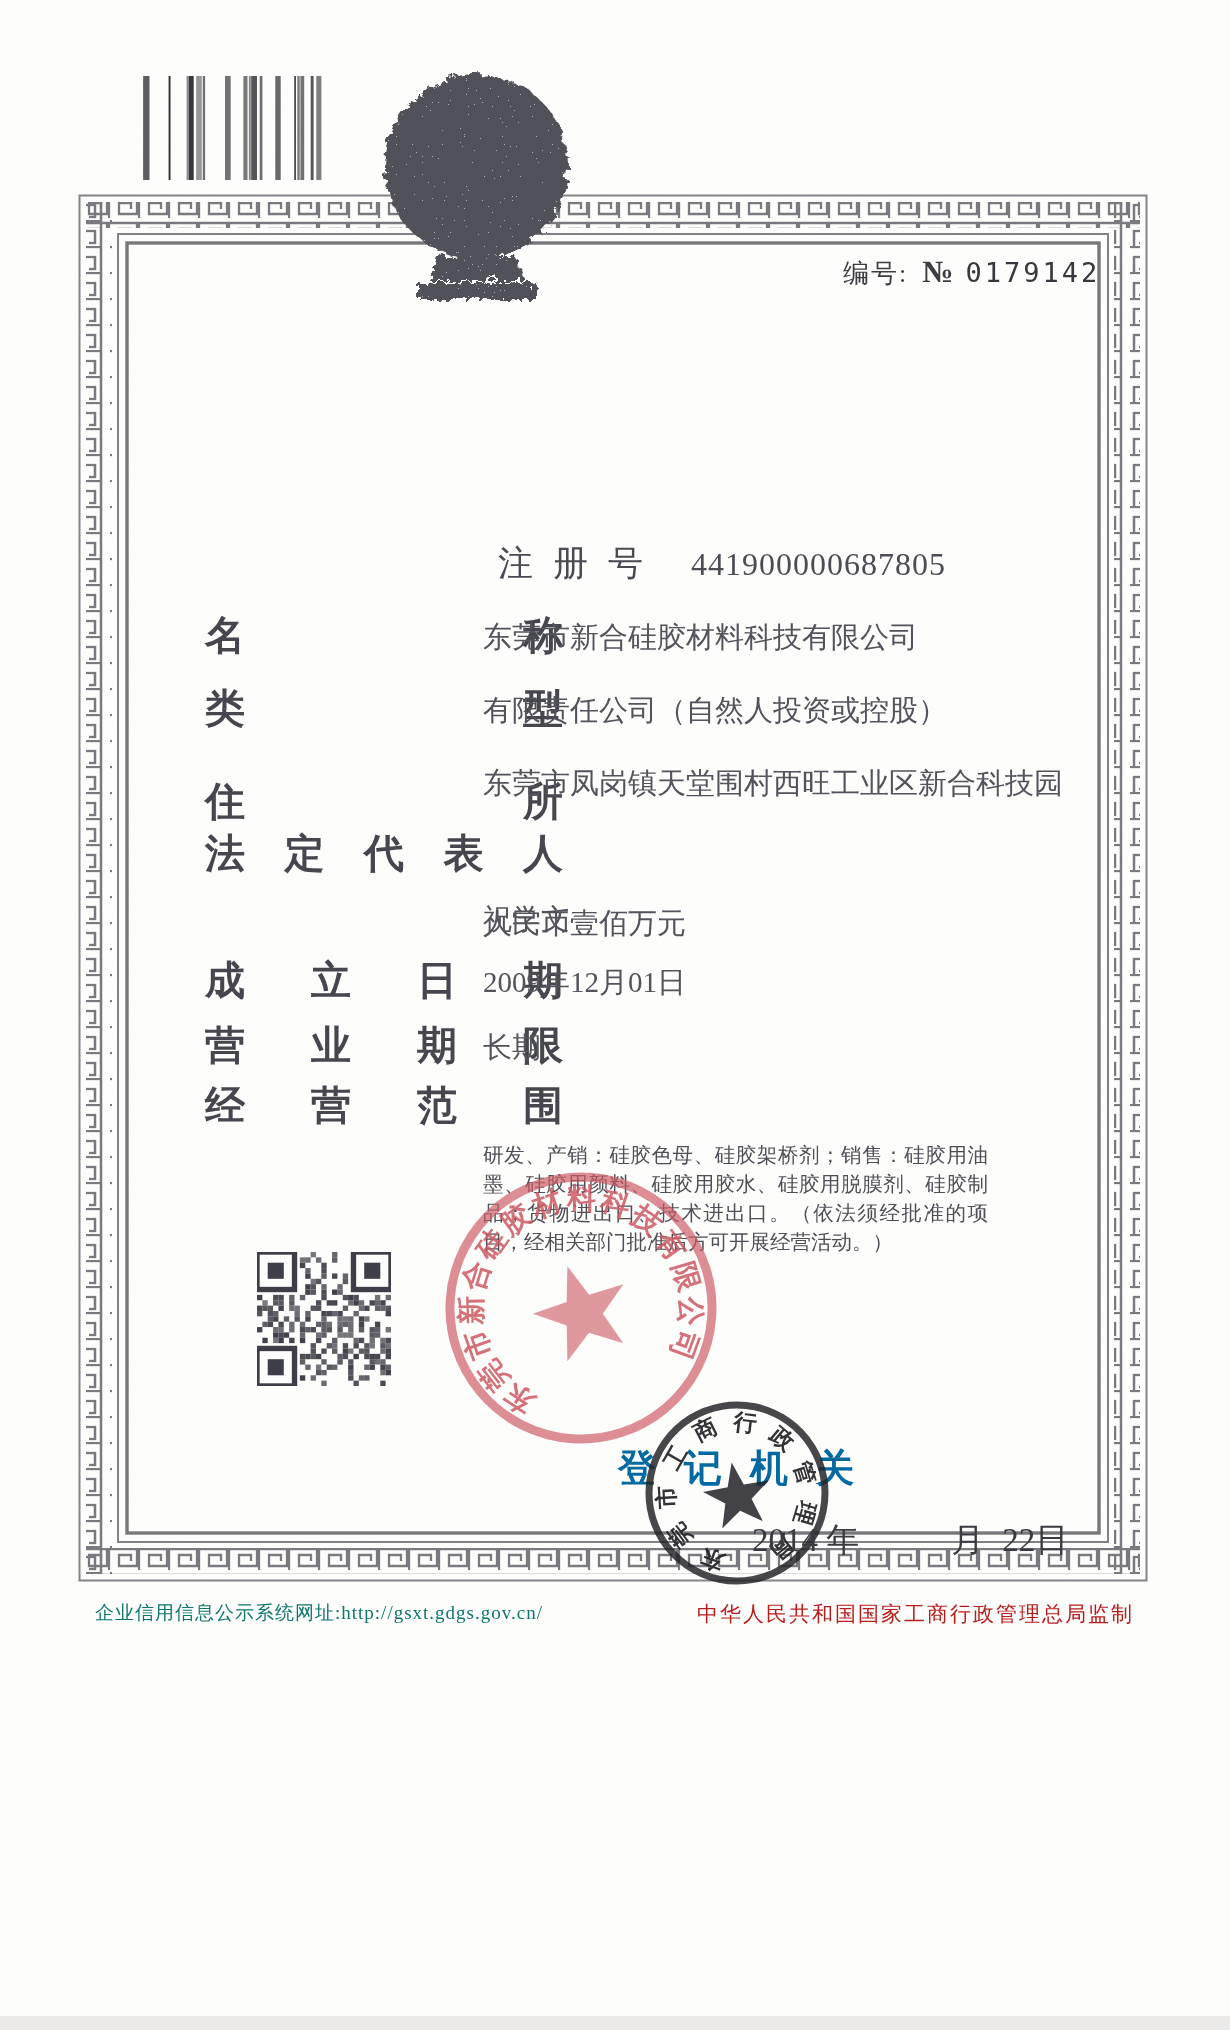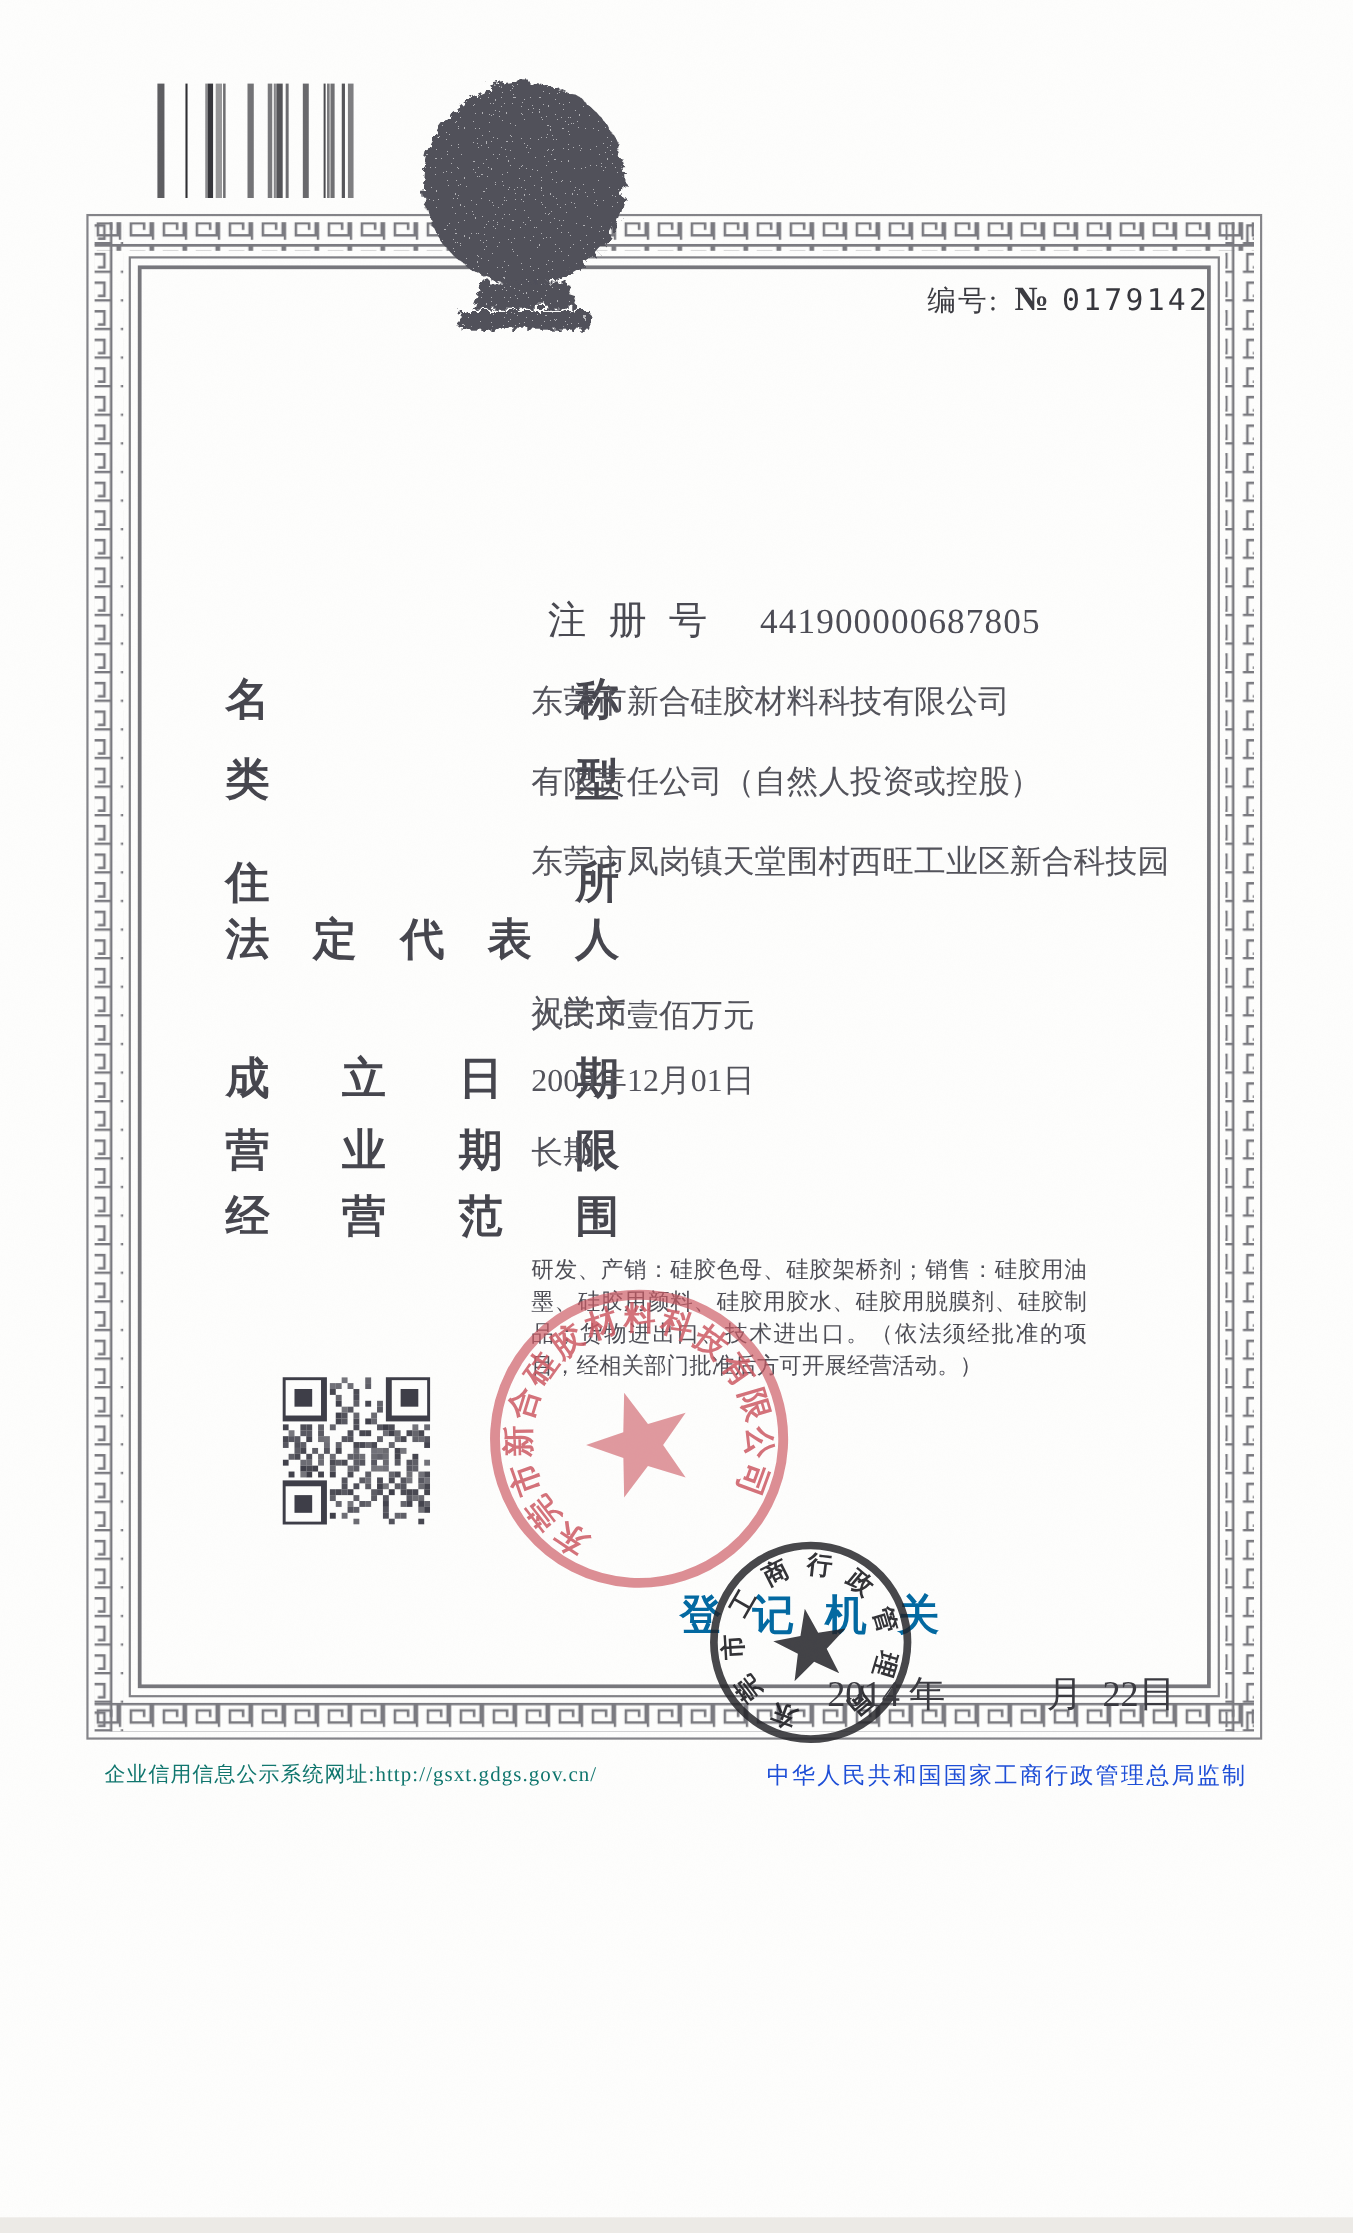--- a/index.html
+++ b/index.html
@@ -20,21 +20,21 @@
   .flabel{left:205px;width:358px;font-size:40px;font-weight:600;color:#46464e;text-align:justify;text-align-last:justify;text-justify:inter-character;white-space:nowrap;display:block;}
   .fvalue{left:483px;width:560px;font-size:29px;color:#53535b;white-space:nowrap;}
   .fvalue.small{font-size:20.5px;width:505px;white-space:normal;line-height:1.42;text-align:justify;color:#4e4e56;}
   
   .registrar{top:1443px;left:618px;font-size:38px;font-weight:700;letter-spacing:28px;color:#0369a1;white-space:nowrap;z-index:3;}
   .issue-date{top:1518px;left:752px;font-size:33px;color:#3a3a40;white-space:nowrap;z-index:4;}
   .issue-date .gap1{display:inline-block;width:92px;}
   .issue-date .gap2{display:inline-block;width:18px;}
   
   .footer-left{top:1600px;left:95px;font-size:19px;color:#0f766e;letter-spacing:1px;}
-  .footer-right{top:1600px;left:697px;font-size:21px;color:#1d4ed8;letter-spacing:2px;}
+  .footer-right{top:1600px;left:697px;font-size:21px;color:#b91c1c;letter-spacing:2px;}
   .z0{z-index:0}.z1{z-index:1}.z2{z-index:2}.z3{z-index:3}
   .noise{pointer-events:none;opacity:.5;}
 </style>
 </head>
 <body>
 
 <div class="page">
 
   <svg class="abs z0" style="left:78px;top:194px;" width="1070" height="1388" viewBox="0 0 1070 1388">
     <defs>

